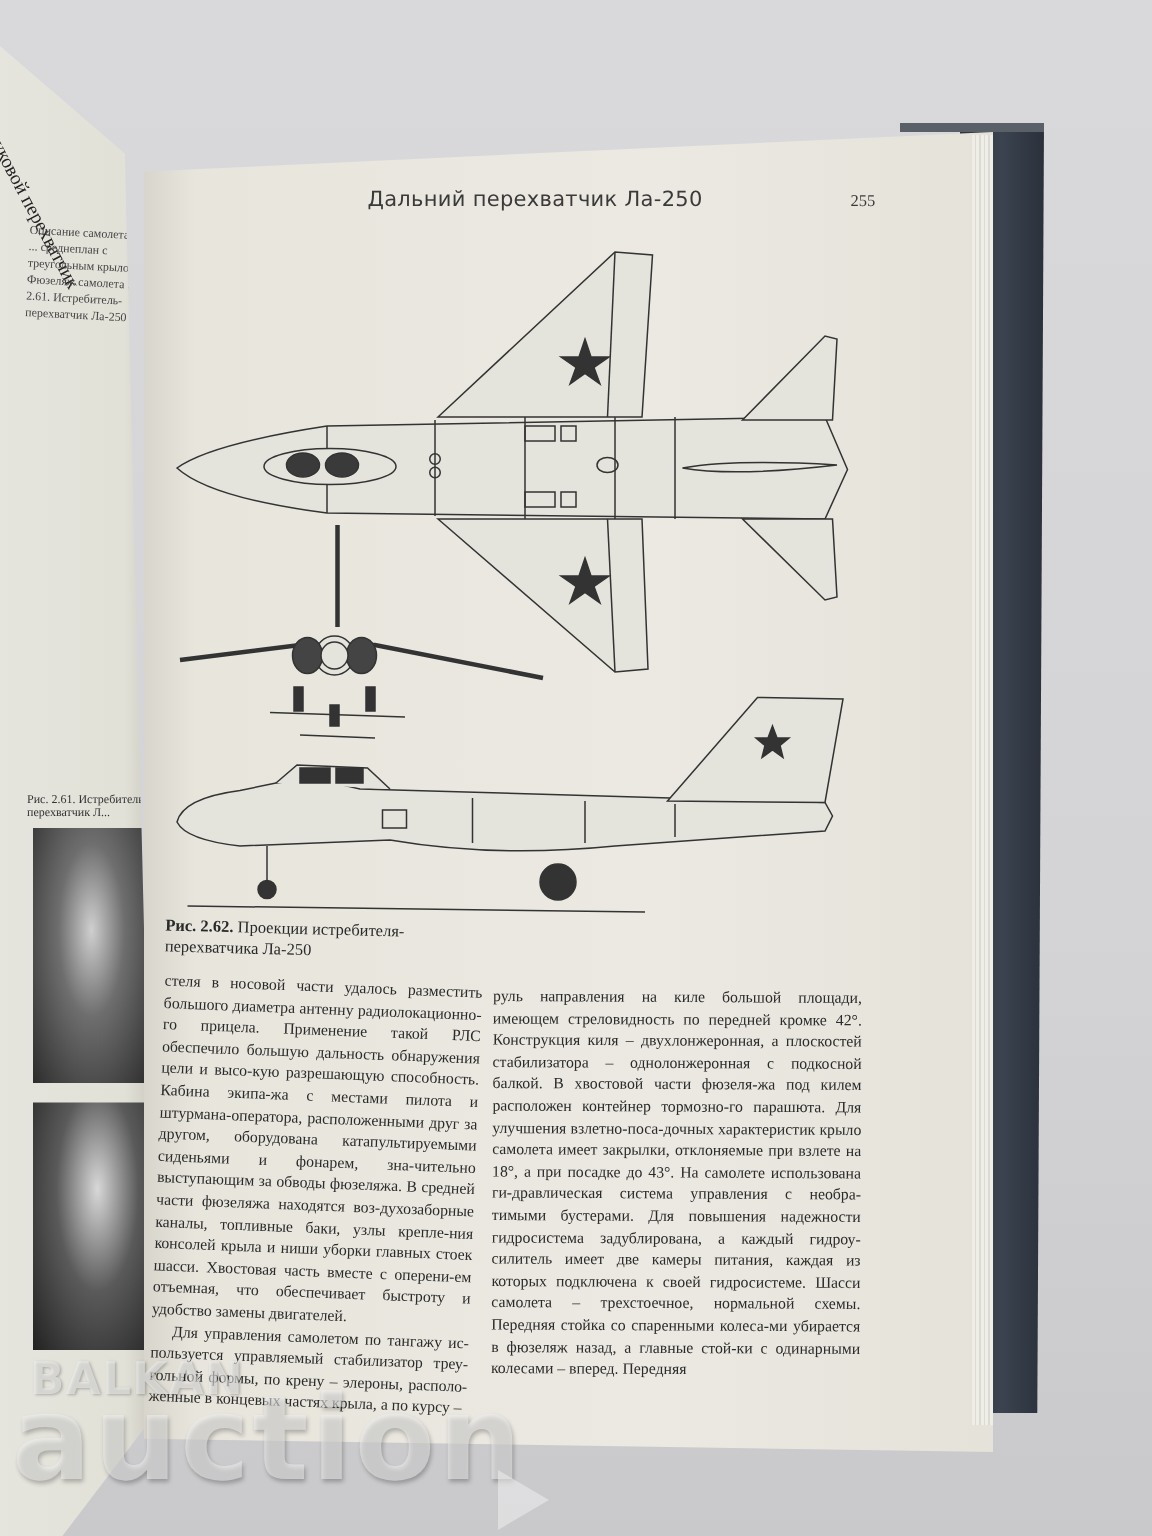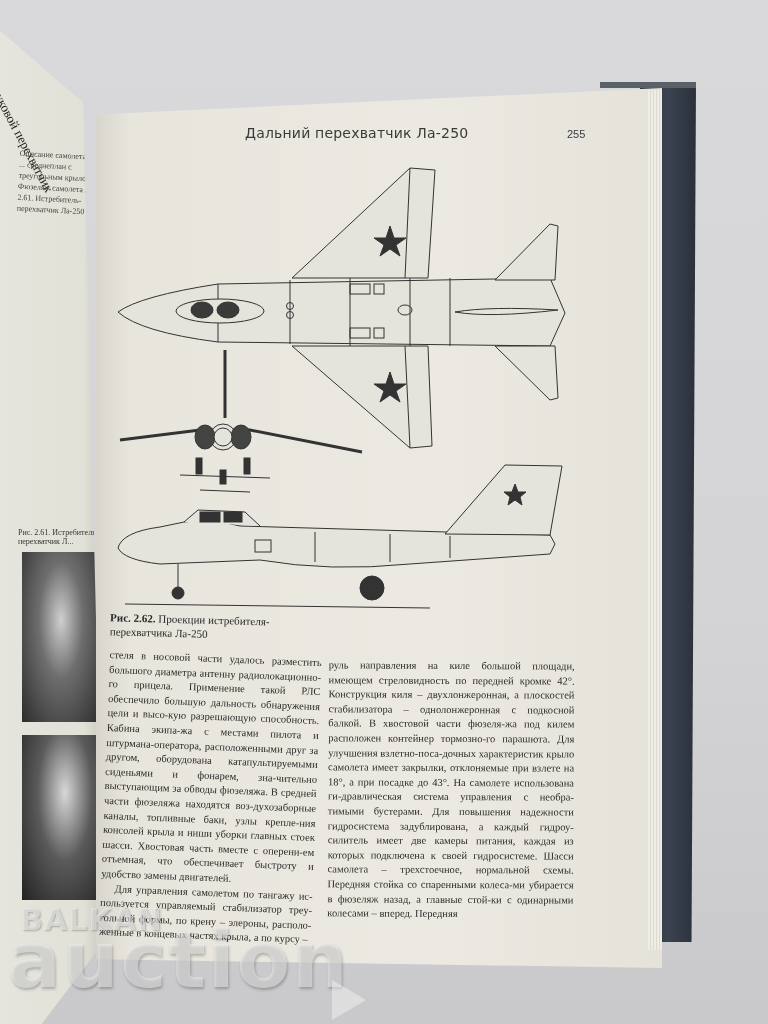--- a/index.html
+++ b/index.html
@@ -32,21 +32,21 @@
   .page-left {
     position:absolute; left:0; top:0; width:104px; height:1024px;
     background: linear-gradient(90deg,#e6e5dd 0%,#e2e1d8 80%,#c9c7bd 100%);
     clip-path: polygon(0 3%, 80% 10%, 100% 92%, 40% 100%, 0 100%);
   }
   .running-head {
     position:absolute; left:245px; top:125px; font-family:"DejaVu Sans",sans-serif;
     font-size:14px; color:#3a3a3a; letter-spacing:0.2px;
   }
   .page-number {
-    position:absolute; left:567px; top:128px; font-family:Liberation Sans, sans-serif;
+    position:absolute; left:567px; top:128px; font-family:Liberation Serif, serif;
     font-size:11px; color:#3a3a3a;
   }
   .drawing { position:absolute; left:110px; top:160px; width:470px; height:450px; }
   .caption {
     position:absolute; left:110px; top:613px; width:210px; font-size:11px; line-height:14px; color:#2a2a2a;
     transform: rotate(1.5deg);
   }
   .caption b { font-weight:bold; }
   .col {
     position:absolute; font-size:10.5px; line-height:14.6px; color:#2b2b2b; text-align:justify;

